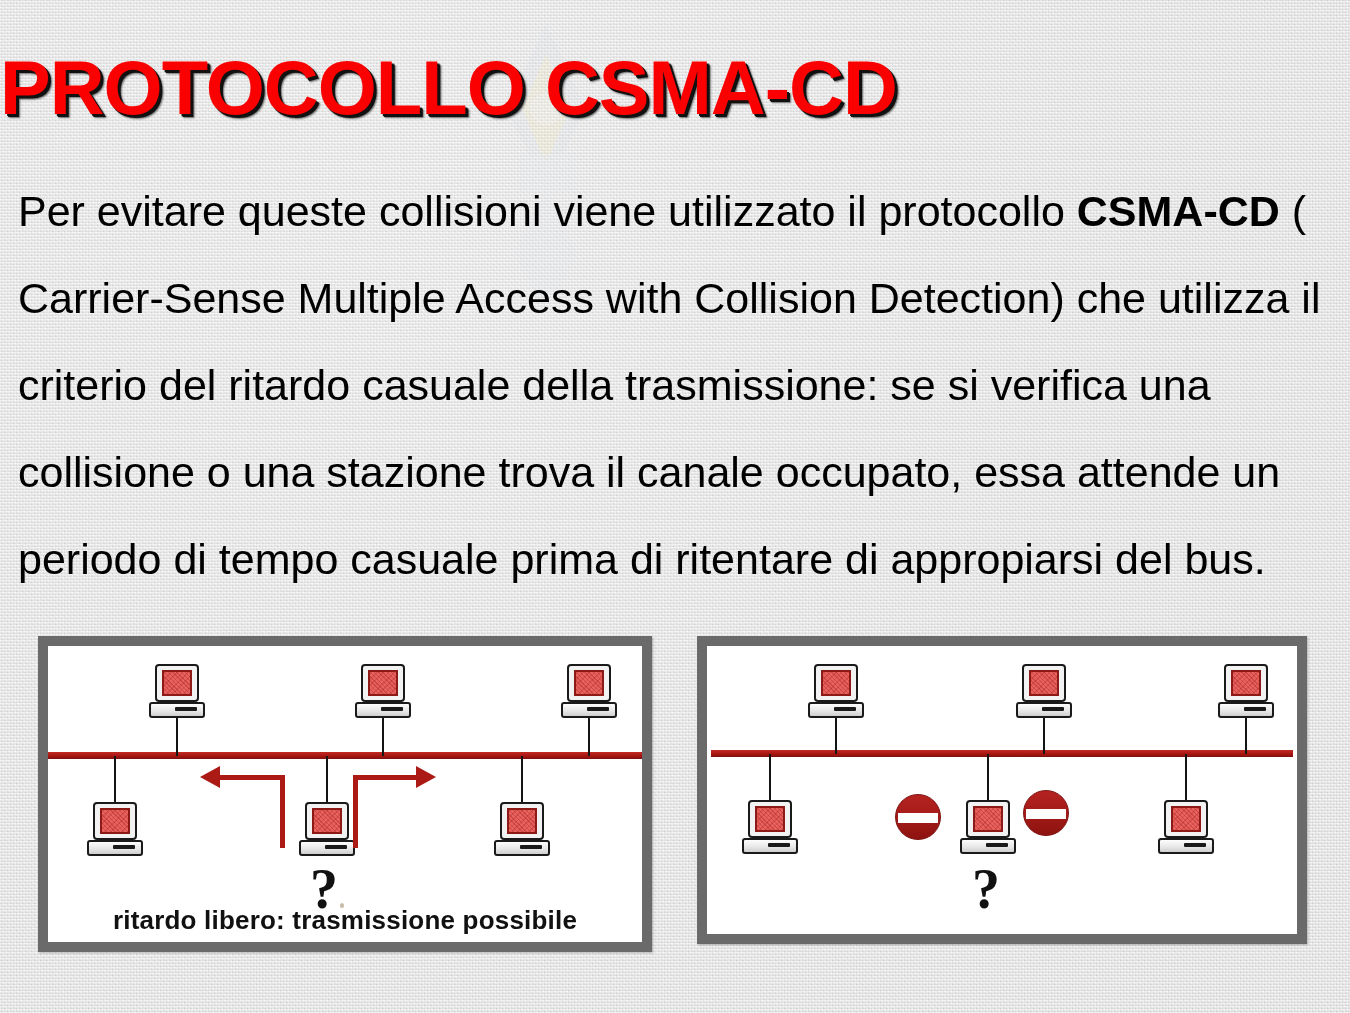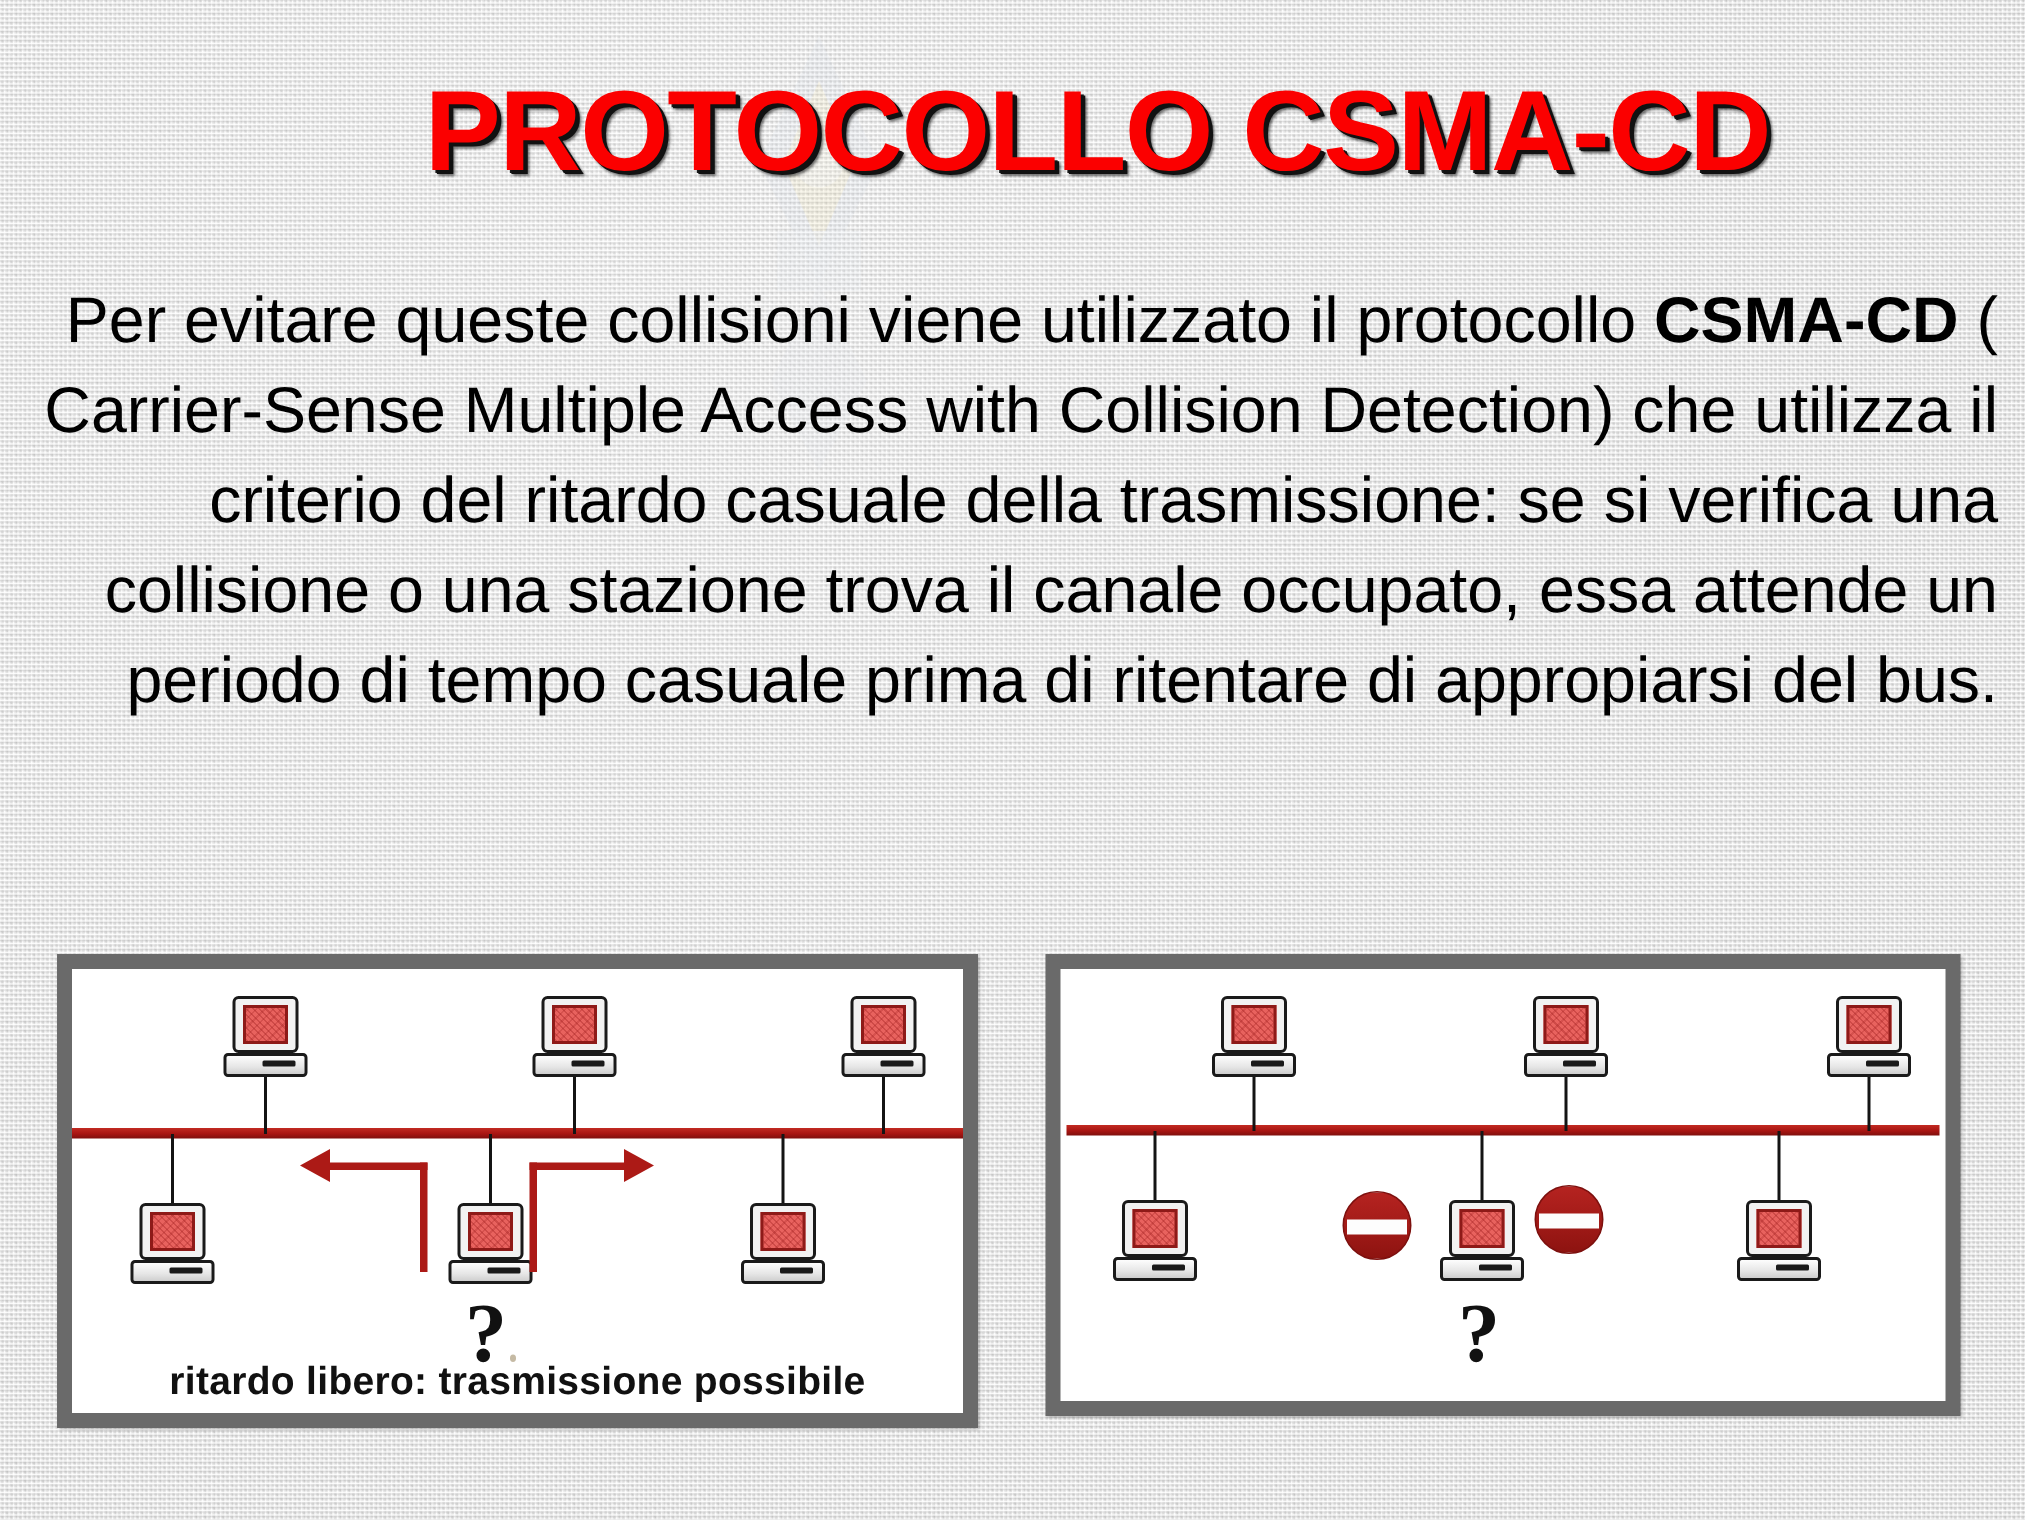--- a/index.html
+++ b/index.html
@@ -38,42 +38,42 @@
     opacity: .22;
     pointer-events: none;
   }
 
   
   .title {
     position: absolute;
     left: 0;
     top: 44px;
     width: 1180px;
-    text-align: right;
+    text-align: left;
     font-size: 76px;
     font-weight: bold;
     letter-spacing: -1px;
     color: #fb0000;
     text-shadow:
        3px 3px 0 #111,
        2px 2px 0 #1a1a1a,
        4px 4px 2px rgba(0,0,0,.55);
     white-space: nowrap;
     font-family: "Liberation Sans", sans-serif;
   }
 
   
   .body-text {
     position: absolute;
     left: 18px;
-    top: 184px;
+    top: 168px;
     width: 1314px;
-    text-align: right;
+    text-align: left;
     font-size: 43px;
-    line-height: 60px;
+    line-height: 87px;
     color: #000;
     font-family: "Liberation Sans", sans-serif;
   }
   .body-text b { font-weight: bold; }
 
   
   .panel {
     position: absolute;
     background: #6a6a6a;
     box-sizing: border-box;

